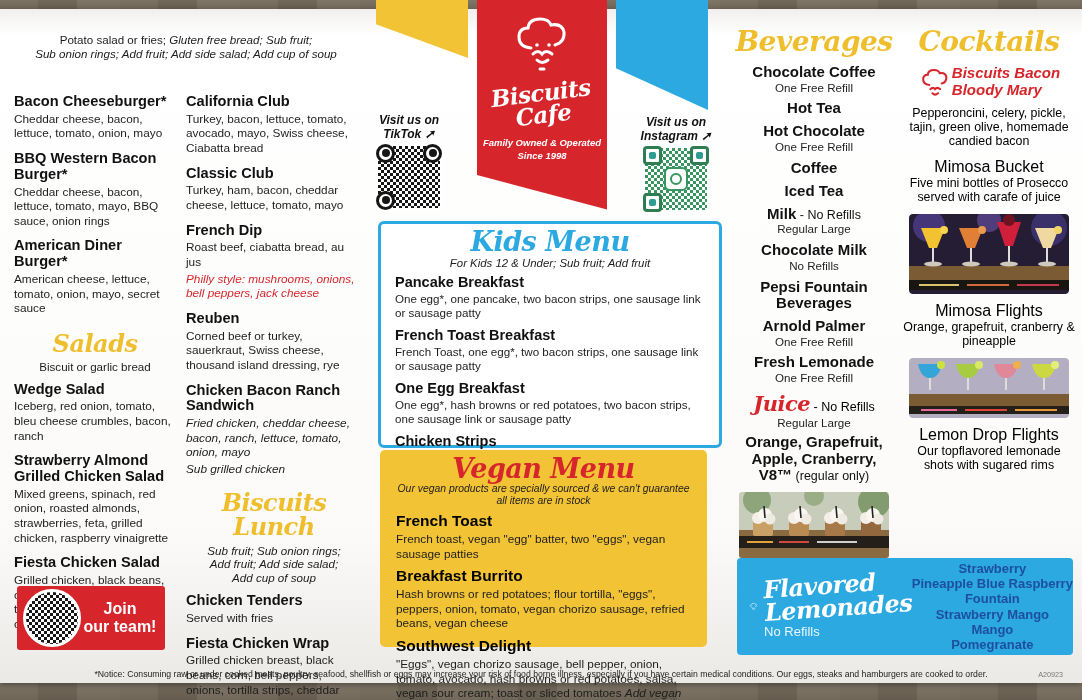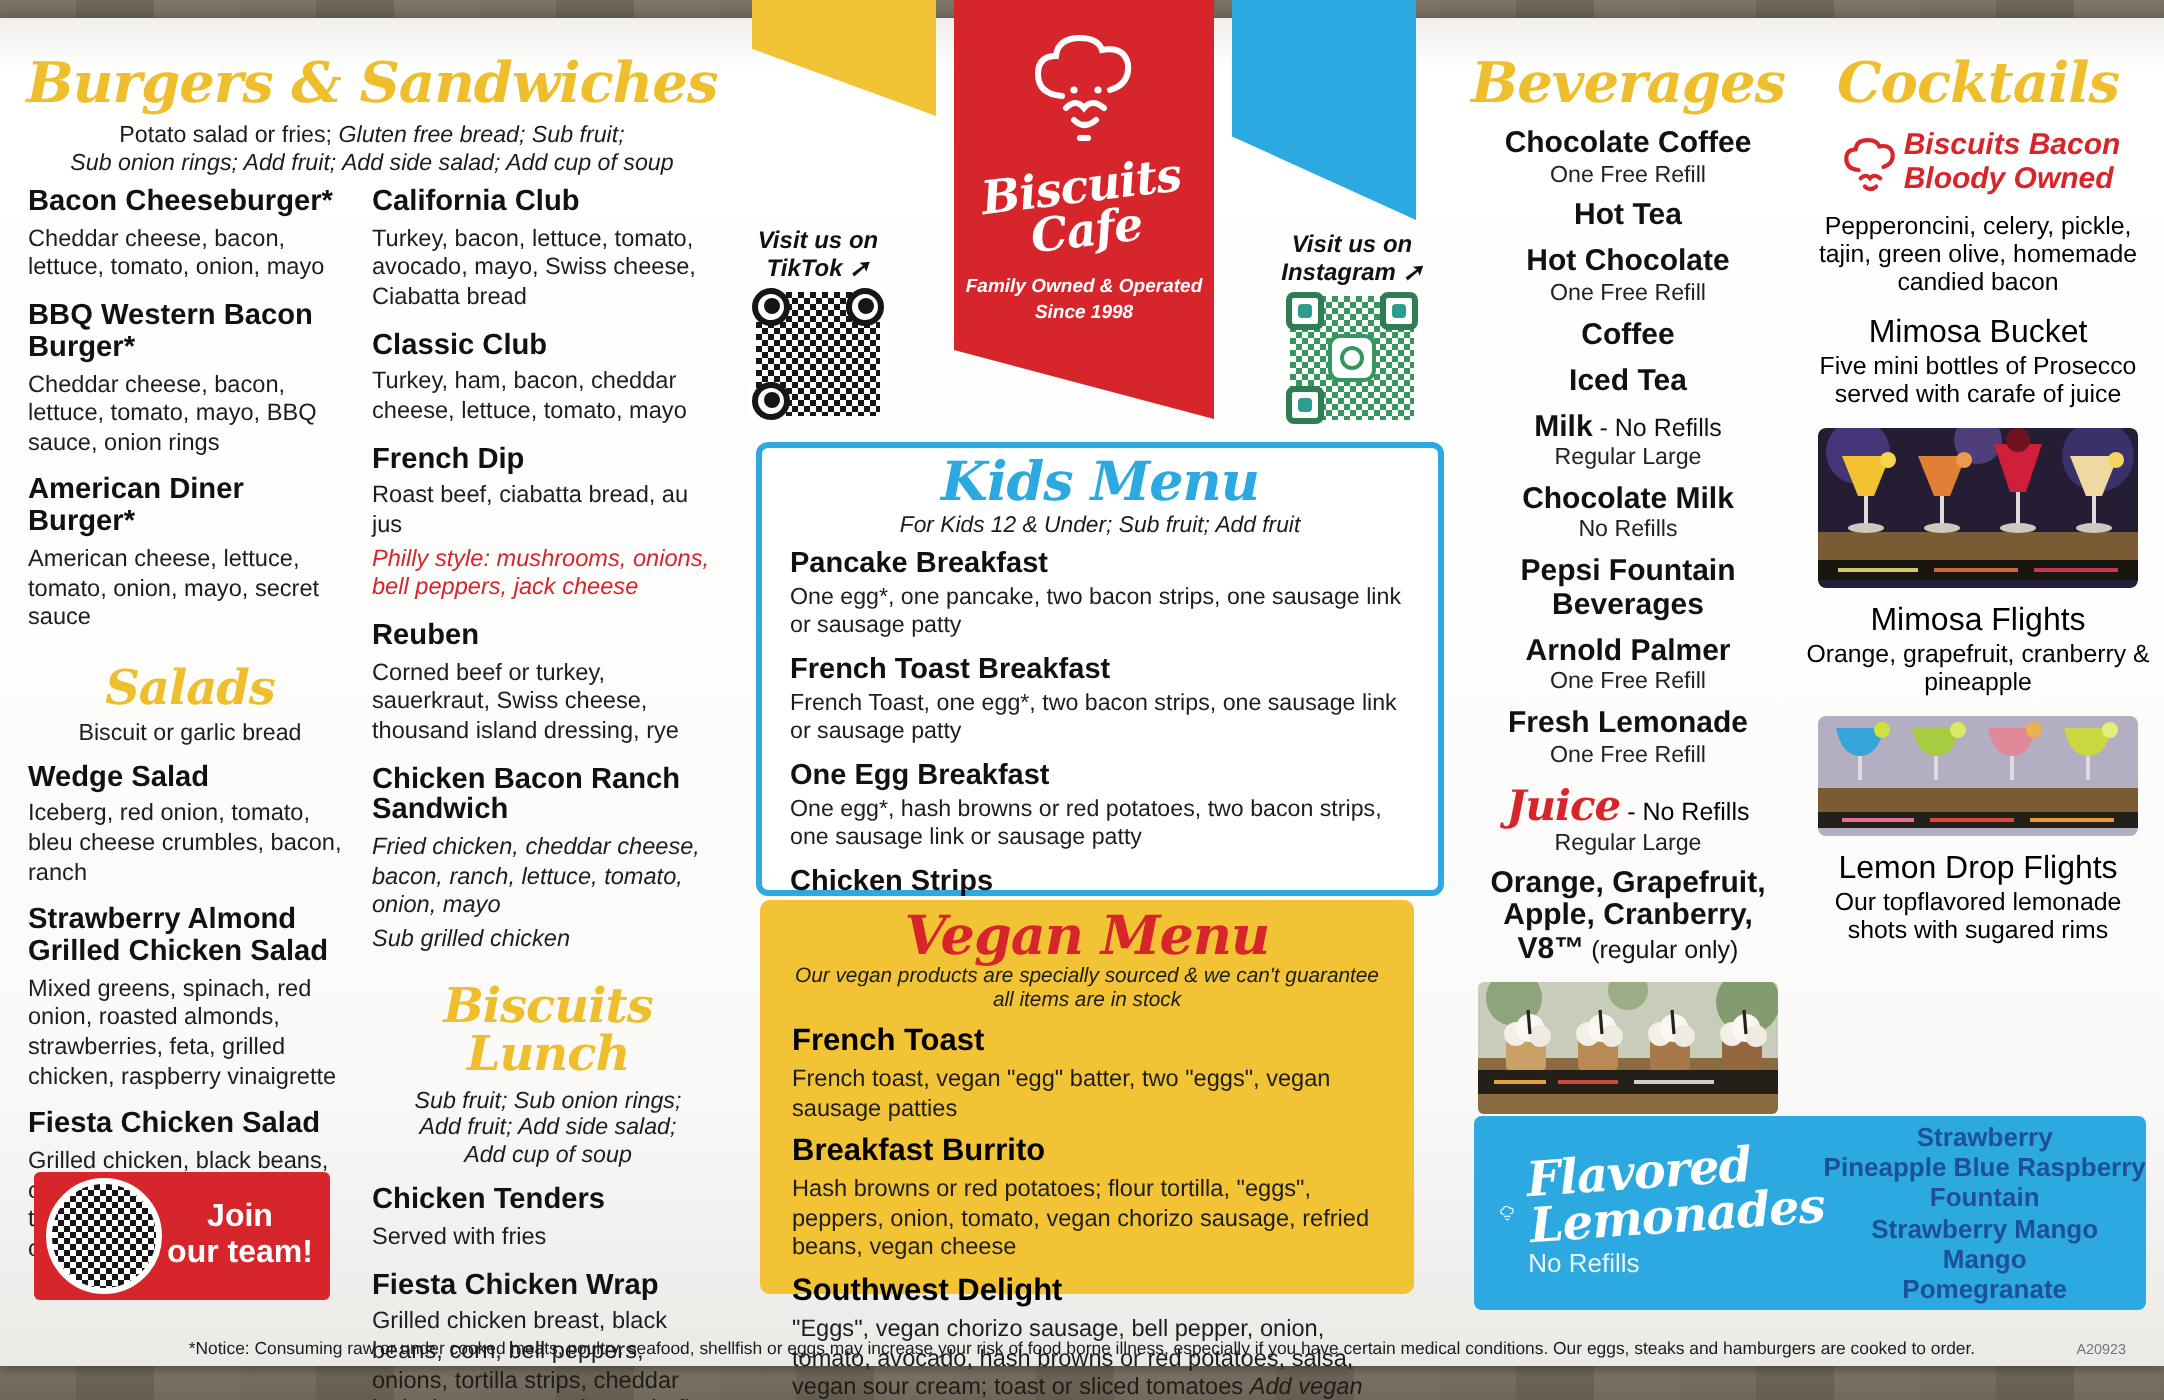--- a/index.html
+++ b/index.html
@@ -56,21 +56,20 @@
 </style>
 </head>
 <body>
 
 <div class="page">
   <div class="wood" style="top:0;height:9px;"></div>
   <div class="wood" style="top:683px;height:17px;"></div>
   <div class="paper"></div>
 
   <div class="abs center" style="left:8px;top:28px;width:356px;">
-    <div class="script gold sec-title">Burgers &amp; Sandwiches</div>
     <div class="note" style="margin-top:5px;"><span>Potato salad or fries;</span><span class="it"> Gluten free bread; Sub fruit;</span></div>
     <div class="note it">Sub onion rings; Add fruit; Add side salad; Add cup of soup</div>
   </div>
 
   <div class="abs" style="left:14px;top:94px;width:162px;">
     <div class="mi">
       <div class="iname">Bacon Cheeseburger*</div>
       <div class="idesc">Cheddar cheese, bacon, lettuce, tomato, onion, mayo</div>
     </div>
     <div class="mi">
@@ -345,21 +344,21 @@
     <div style="display:flex;align-items:flex-start;justify-content:center;gap:0;">
       <svg width="34" height="40" viewBox="0 0 66 64">
         <g fill="none" stroke="#D6262C" stroke-width="4" stroke-linecap="round">
           <path d="M22 34 Q10 33 10 23 Q10 14 19 14 Q20 5 31 5 Q40 5 42 11 Q53 9 55 18 Q56 28 46 31"></path>
           <path d="M24 42 Q29 37 33 42 Q37 37 43 42"></path>
           <path d="M28 50 Q33 55 39 50"></path>
         </g>
       </svg>
       <div style="text-align:left;font-weight:bold;font-style:italic;color:#D6262C;font-size:15px;line-height:1.15;">
         <div>Biscuits Bacon</div>
-        <div>Bloody Owned</div>
+        <div>Bloody Mary</div>
       </div>
     </div>
     <div class="bnote" style="font-size:12.4px;margin-top:2px;">Pepperoncini, celery, pickle, tajin, green olive, homemade candied bacon</div>
     <div style="margin-top:10px;">
       <div class="bname" style="font-size:16px;">Mimosa Bucket</div>
       <div class="bnote" style="font-size:12.4px;">Five mini bottles of Prosecco served with carafe of juice</div>
     </div>
     <svg class="photo" width="160" height="80" viewBox="0 0 160 80" style="margin:10px auto 0;">
       <rect width="160" height="80" rx="4" fill="#241d33"></rect>
       <circle cx="20" cy="12" r="16" fill="#5c48a8" opacity=".6"></circle>

